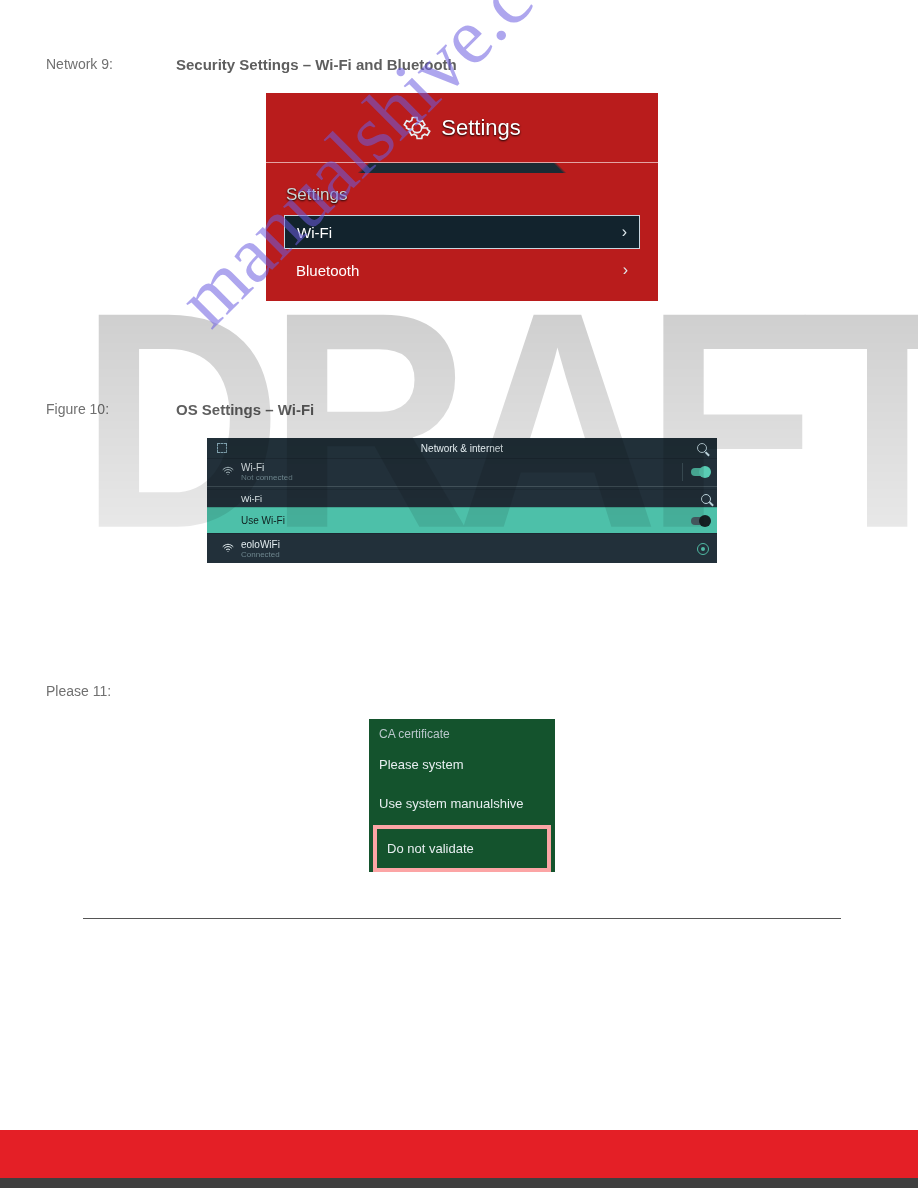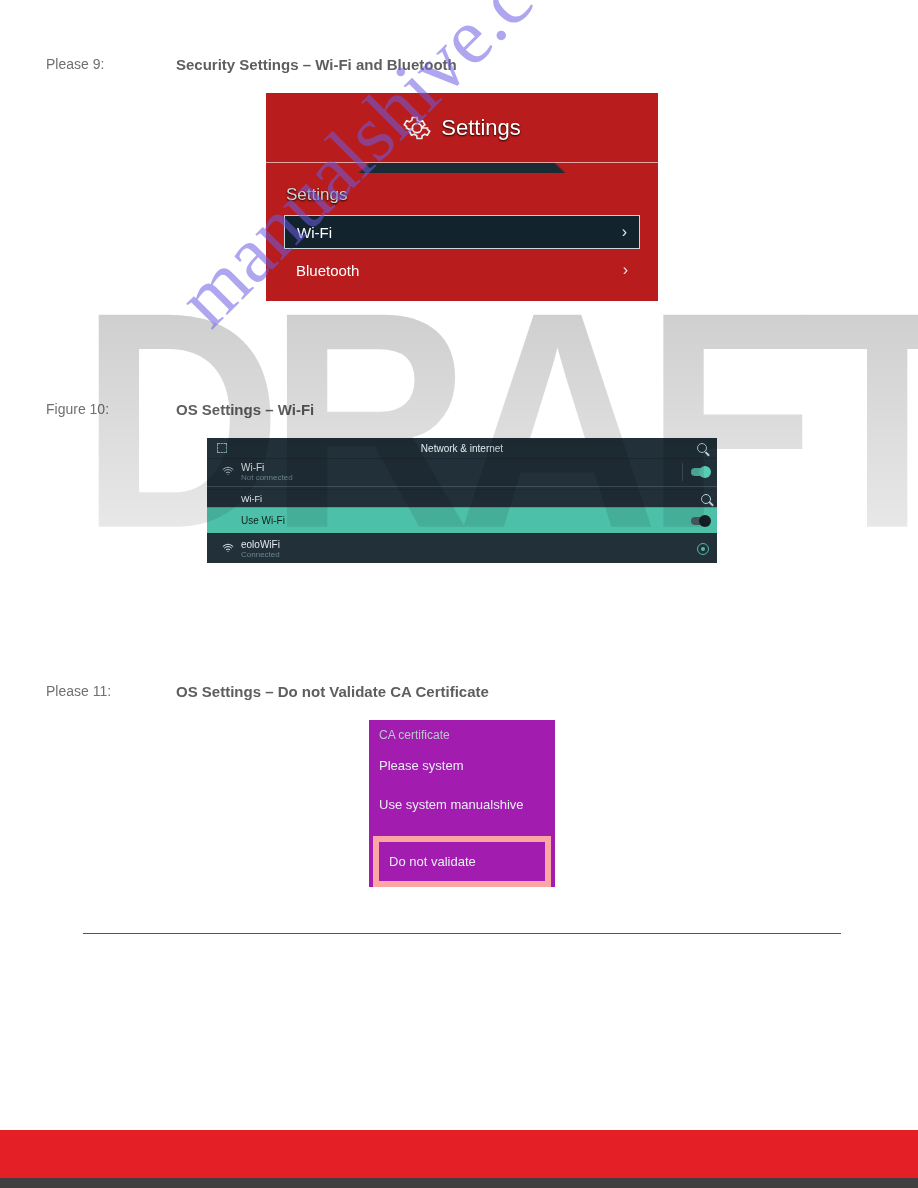--- a/index.html
+++ b/index.html
@@ -45,24 +45,24 @@
   .switch-on { width: 18px; height: 8px; border-radius: 4px; background: #4fb9a3; position: relative; }
   .switch-on::after { content: ""; position: absolute; right: -2px; top: -2px; width: 12px; height: 12px; border-radius: 50%; background: #59ccb4; }
   .switch-dark { width: 18px; height: 8px; border-radius: 4px; background: #4a5e66; position: relative; }
   .switch-dark::after { content: ""; position: absolute; right: -2px; top: -2px; width: 12px; height: 12px; border-radius: 50%; background: #151f23; }
   .wifi-ico { width: 12px; height: 12px; display: inline-block; }
   .row-teal { background: #4dc0a9; color: #0f1e1e; }
   .tgt { width: 12px; height: 12px; border: 1.5px solid #4fb9a3; border-radius: 50%; position: relative; }
   .tgt::after { content: ""; position: absolute; inset: 3px; border-radius: 50%; background: #4fb9a3; }
 
   
-  .fig11-wrap { width: 186px; margin: 0 auto 46px; background: #a21caf; color: #e7eef0; }
+  .fig11-wrap { width: 186px; margin: 0 auto 46px; background: #14532d; color: #e7eef0; }
   .fig11-item { padding: 12px 10px; font-size: 13px; }
   .fig11-item.sm { padding: 8px 10px 4px; font-size: 12px; color: #b9c7cb; }
-  .fig11-hl { margin: 12px 4px 4px; border: 6px solid #fca5a5; }
+  .fig11-hl { margin: 2px 4px 4px; border: 4px solid #fca5a5; }
 
   .hr { height: 1px; background: #555; margin: 36px auto 0; width: 758px; }
 
   
   .draft-wm { position: absolute; left: 80px; top: 260px; font-size: 280px; font-weight: 700;
     color: rgba(0,0,0,.18); letter-spacing: -14px; font-family: Arial, sans-serif;
     transform: scaleY(1.1); pointer-events: none; user-select: none; z-index: 50;
     background: linear-gradient(rgba(0,0,0,.22), rgba(0,0,0,.06)); -webkit-background-clip: text; background-clip: text; -webkit-text-fill-color: transparent; }
   .site-wm { position: absolute; left: 160px; top: 280px; font-size: 80px; color: rgba(107,92,224,.55);
     transform: rotate(-45deg); transform-origin: left top; pointer-events: none; user-select: none;
@@ -73,21 +73,21 @@
 </style>
 </head>
 <body>
 
 <div class="page">
 
   <div class="draft-wm">DRAFT</div>
   <div class="site-wm">manualshive.com</div>
 
   <div class="fig-row">
-    <div class="fig-label">Please 9:</div>
+    <div class="fig-label">Network 9:</div>
     <div class="fig-caption">Security Settings – Wi-Fi and Bluetooth</div>
   </div>
   <div class="fig9-wrap">
     <div class="fig9-header">
       <svg class="gear" viewBox="0 0 24 24">
           <path d="M12 8a4 4 0 1 0 0 8 4 4 0 0 0 0-8zm9 4a7 7 0 0 1-.1 1.2l2 1.6-2 3.4-2.4-.9a7 7 0 0 1-2 1.2l-.4 2.5h-4l-.4-2.5a7 7 0 0 1-2-1.2l-2.4.9-2-3.4 2-1.6A7 7 0 0 1 3 12a7 7 0 0 1 .1-1.2l-2-1.6 2-3.4 2.4.9a7 7 0 0 1 2-1.2L8 3h4l.4 2.5a7 7 0 0 1 2 1.2l2.4-.9 2 3.4-2 1.6c0 .4.1.8.1 1.2z" fill="none" stroke="#e6f0f4" stroke-width="1.4"></path>
         </svg>
       <div class="settings-title">Settings</div>
       <div class="fig9-header-line"></div>
     </div>
@@ -155,21 +155,20 @@
         <div class="sub">Connected</div>
       </span>
       <span class="fig10-right">
           <span class="tgt"></span>
         </span>
     </div>
   </div>
 
   <div class="fig-row">
     <div class="fig-label">Please 11:</div>
-    <div class="fig-caption">OS Settings – Do not Validate CA Certificate</div>
   </div>
   <div class="fig11-wrap">
     <div class="fig11-item sm">CA certificate</div>
     <div class="fig11-item">Please system</div>
     <div class="fig11-item">Use system manualshive</div>
     <div class="fig11-hl">
       <div class="fig11-item">Do not validate</div>
     </div>
   </div>
 

